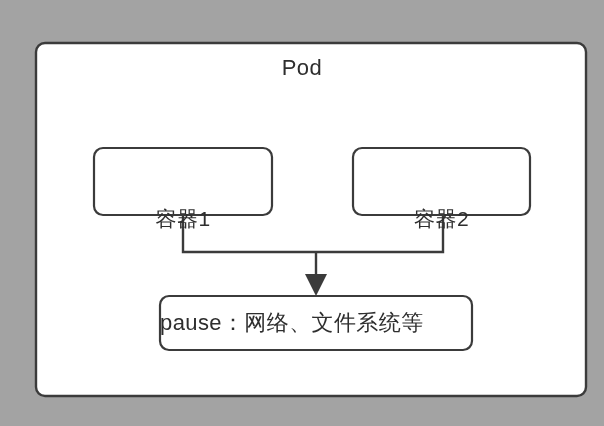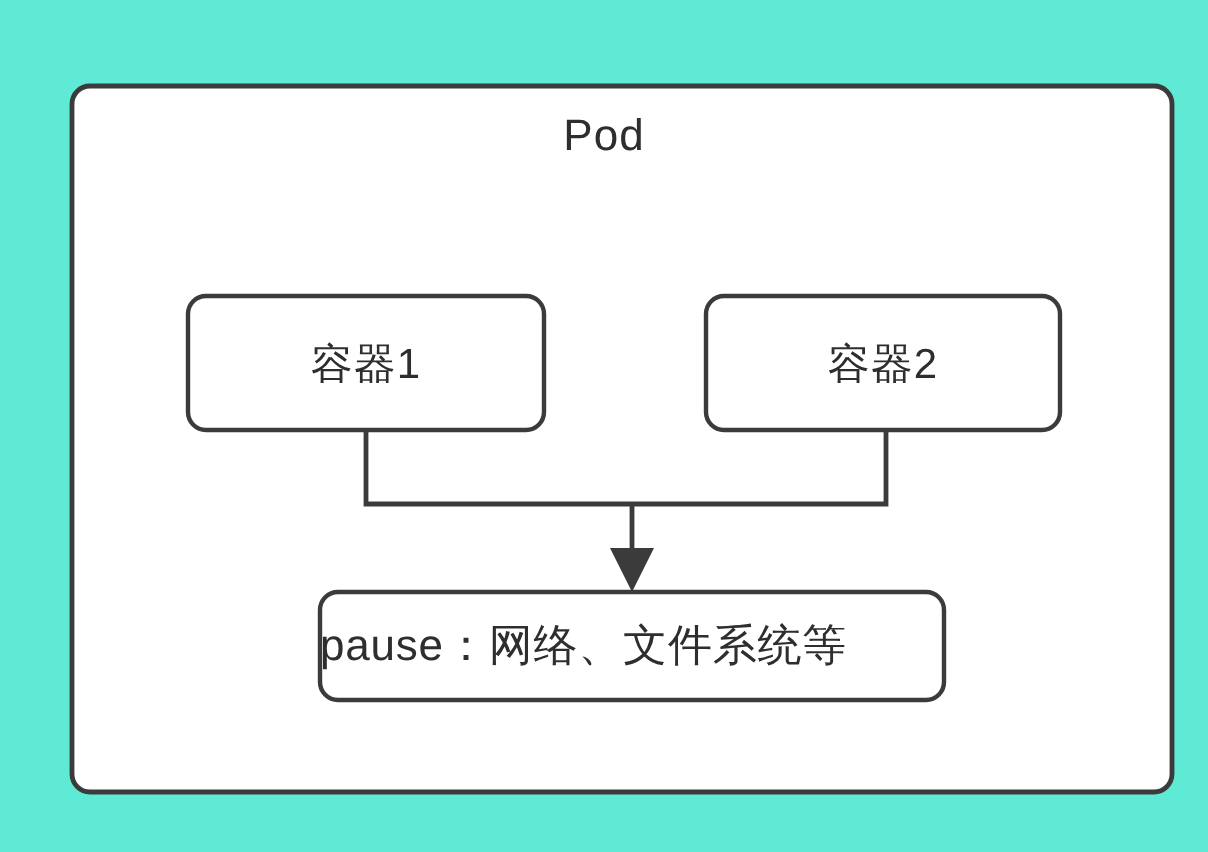--- a/index.html
+++ b/index.html
@@ -7,21 +7,21 @@
     padding: 0;
     background: #ffffff;
   }
   body {
     font-family: "Liberation Sans", "DejaVu Sans", sans-serif;
   }
   #canvas {
     position: relative;
     width: 604px;
     height: 426px;
-    background: #5eead4;
+    background: #a3a3a3;
     overflow: hidden;
   }
   svg.diagram {
     position: absolute;
     left: 0;
     top: 0;
     width: 604px;
     height: 426px;
   }
   .box-rect {
@@ -57,20 +57,21 @@
     top: 57px;
     width: 604px;
     text-align: center;
     font-size: 22px;
     letter-spacing: 0.5px;
   }
   .container-label {
     font-size: 21px;
     text-align: center;
     letter-spacing: 0.5px;
+    margin-top: 36px;
   }
   #c1-label { left: 94px; top: 172px; width: 178px; }
   #c2-label { left: 353px; top: 172px; width: 177px; }
   #pause-label {
     left: 160px;
     top: 312px;
     width: 312px;
     font-size: 22px;
     letter-spacing: 0.4px;
   }

